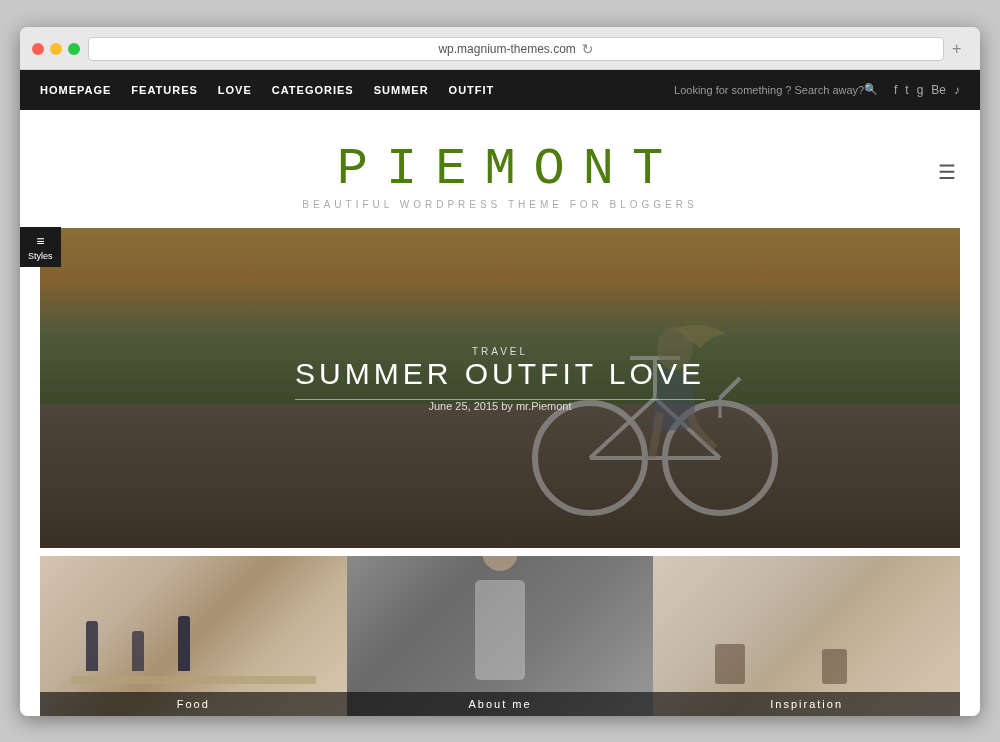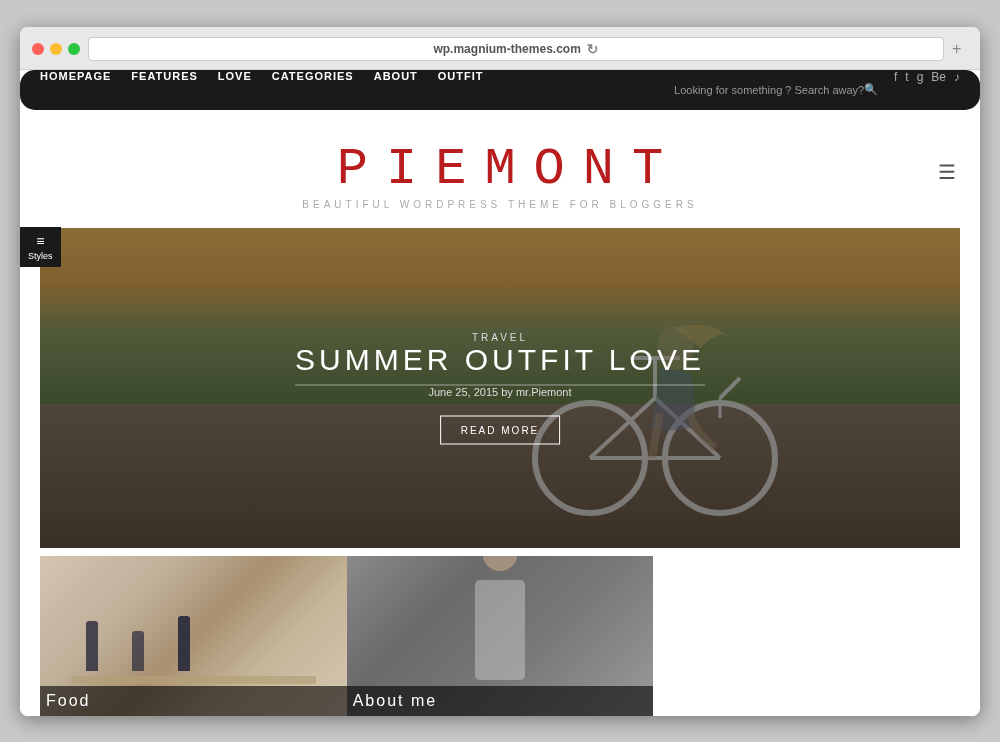--- a/index.html
+++ b/index.html
@@ -52,42 +52,41 @@
       border: 1px solid #ccc;
       border-radius: 4px;
       padding: 3px 8px;
       font-size: 12px;
       color: #555;
       text-align: center;
       display: flex;
       align-items: center;
       justify-content: center;
       gap: 6px;
-      font-weight: bold;
     }
 
     .refresh-btn {
       font-size: 14px;
       color: #888;
     }
 
     .browser-actions {
       width: 16px;
       font-size: 16px;
       color: #888;
       flex-shrink: 0;
     }
 
     
     .nav-bar {
       background: #1a1a1a;
       display: flex;
+      align-items: center;
       padding: 0 20px;
       height: 40px;
-      border-radius: 15px;
     }
 
     .nav-links {
       display: flex;
       gap: 20px;
       flex: 1;
     }
 
     .nav-link {
       color: #fff;
@@ -119,21 +118,21 @@
       padding: 30px 20px 10px;
       text-align: center;
       position: relative;
     }
 
     .site-title {
       font-family: 'Courier New', monospace;
       font-size: 52px;
       font-weight: 300;
       letter-spacing: 18px;
-      color: #b91c1c;
+      color: #4d7c0f;
       text-indent: 18px;
     }
 
     .site-tagline {
       font-size: 10px;
       letter-spacing: 4px;
       color: #aaa;
     }
 
     .menu-icon {
@@ -269,22 +268,22 @@
       background: linear-gradient(135deg, #d4c8b8 0%, #c4b8a8 30%, #b8a890 50%, #c8b8a0 70%, #d8c8b4 100%);
     }
 
     .grid-label {
       position: absolute;
       bottom: 0;
       left: 0;
       right: 0;
       background: rgba(0,0,0,0.6);
       color: #fff;
-      text-align: left;
-      font-size: 16px;
+      text-align: center;
+      font-size: 11px;
       letter-spacing: 2px;
       padding: 6px;
     }
 
     
     .shelf-decor {
       position: absolute;
       bottom: 20%;
       left: 10%;
       right: 10%;
@@ -358,21 +357,21 @@
       </div>
       <div class="browser-actions">+</div>
     </div>
 
     <div class="nav-bar">
       <div class="nav-links">
         <span class="nav-link">HOMEPAGE</span>
         <span class="nav-link">FEATURES</span>
         <span class="nav-link">LOVE</span>
         <span class="nav-link">CATEGORIES</span>
-        <span class="nav-link">ABOUT</span>
+        <span class="nav-link">SUMMER</span>
         <span class="nav-link">OUTFIT</span>
       </div>
       <div class="nav-search-area">
         <span>Looking for something ? Search away?</span>
         <span>🔍</span>
       </div>
       <div class="nav-social">
         <span>f</span>
         <span>t</span>
         <span>g</span>
@@ -414,38 +413,42 @@
 
           <path d="M185 70 Q220 60 240 80 Q230 70 210 90" fill="rgba(200,170,100,0.6)"></path>
         </svg>
 
         <div class="hero-overlay"></div>
 
         <div class="hero-content">
           <div class="hero-category">TRAVEL</div>
           <div class="hero-title">SUMMER OUTFIT LOVE</div>
           <div class="hero-meta">June 25, 2015 by mr.Piemont</div>
-          <div class="hero-read-more">READ MORE</div>
         </div>
       </div>
 
       <div class="bottom-grid">
 
         <div class="grid-item grid-item-1">
           <div class="shelf-decor"></div>
           <div class="bottle bottle-1"></div>
           <div class="bottle bottle-2"></div>
           <div class="bottle bottle-3"></div>
           <div class="grid-label">Food</div>
         </div>
 
         <div class="grid-item grid-item-2">
           <div class="person-head"></div>
           <div class="person-figure"></div>
           <div class="grid-label">About me</div>
         </div>
 
+        <div class="grid-item grid-item-3">
+          <div class="chair-shape"></div>
+          <div class="chair-shape" style="left:55%; width:25px; height:35px;"></div>
+          <div class="grid-label">Inspiration</div>
+        </div>
 
       </div>
 
     </div>
   </div>
 </div>
 
 </body></html>

